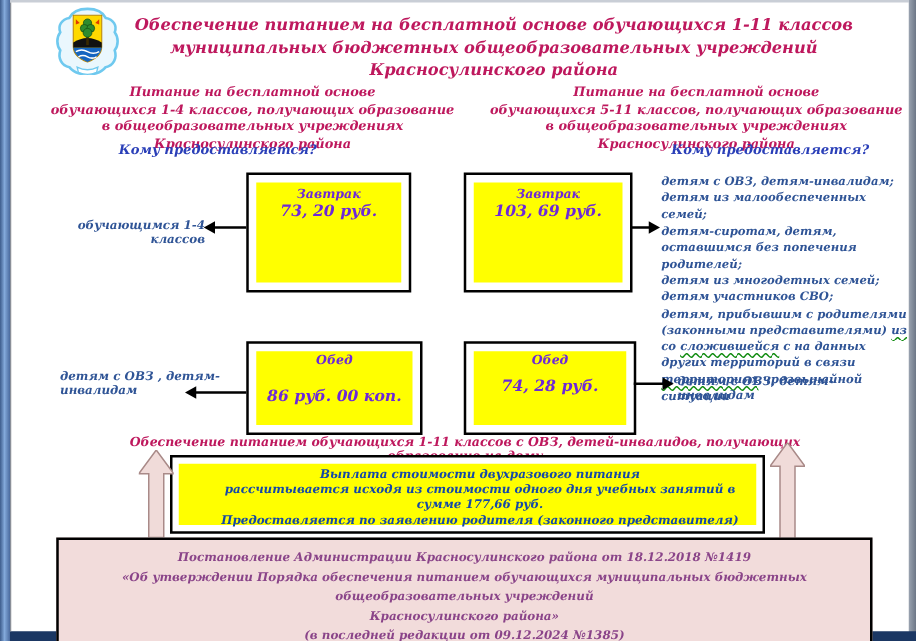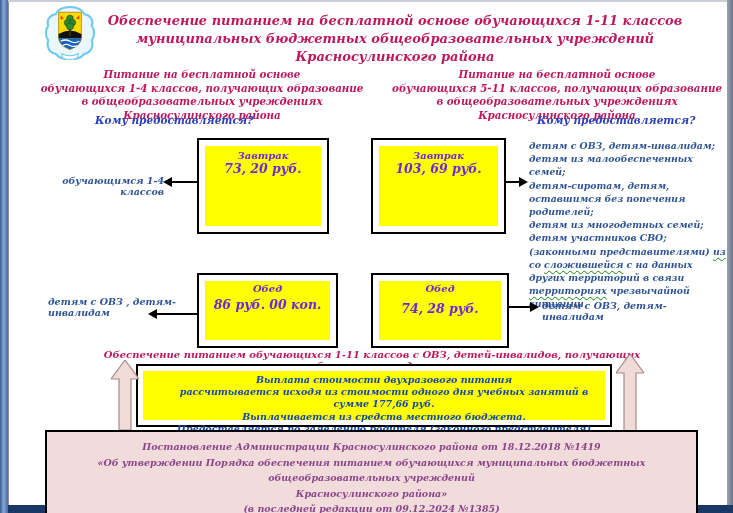--- a/index.html
+++ b/index.html
@@ -109,30 +109,31 @@
   <div class="line-arrow ah-right" style="left:504px;top:181px;width:20px;"></div>
 
   <div class="benef listblue">
     <div>детям с ОВЗ,  детям-инвалидам;</div>
     <div>детям из малообеспеченных  семей;</div>
     <div>детям-сиротам,  детям,</div>
     <div>оставшимся  без попечения</div>
     <div>родителей;</div>
     <div>детям  из многодетных семей;</div>
     <div>детям  участников СВО;</div>
+    <div>детям, прибывшим с родителями</div>
     <div><span>(законными представителями)  </span><span class="spellcheck">из</span></div>
     <div><span>со </span><span class="spellcheck">сложившейся</span><span>  с на данных</span></div>
     <div>других территорий  в связи</div>
     <div><span class="spellcheck">территориях</span><span>  чрезвычайной ситуации</span></div>
   </div>
 
   <div class="wbox" style="left:197px;top:273px;width:137px;height:71px;">
     <div class="ybox purple">
       <div class="bt" style="margin-top:2px;">Обед</div>
-      <div class="bp" style="margin-top:3px;">86 руб.  00  коп.</div>
+      <div class="bp" style="margin-top:15px;">86 руб.  00  коп.</div>
     </div>
   </div>
   <div class="line-arrow ah-left" style="left:152px;top:313px;width:45px;"></div>
   <div class="t listblue" style="left:48px;top:296px;width:152px;font-size:9.5px;">детям с ОВЗ , детям-инвалидам</div>
 
   <div class="wbox" style="left:371px;top:273px;width:134px;height:71px;">
     <div class="ybox purple">
       <div class="bt" style="margin-top:2px;">Обед</div>
       <div class="bp" style="margin-top:7px;">74, 28 руб.</div>
     </div>
@@ -140,21 +141,20 @@
   <div class="line-arrow ah-right" style="left:507px;top:306px;width:28px;"></div>
   <div class="t listblue" style="left:542px;top:300px;width:178px;font-size:9.5px;">детям с ОВЗ, детям-инвалидам</div>
 
   <div class="t red center" style="left:92px;top:349px;width:560px;font-size:10px;">Обеспечение   питанием  обучающихся  1-11 классов  с ОВЗ, детей-инвалидов, получающих  образование  на дому</div>
 
   <div class="wbox" style="left:136px;top:364px;width:472px;height:59px;">
     <div class="ybox" style="left:5px;right:5px;top:5px;bottom:5px;">
       <div class="pay-inner" style="font-weight:bold;font-style:italic;">
         <div>Выплата стоимости двухразового питания</div>
         <div>рассчитывается  исходя  из стоимости одного дня учебных  занятий  в сумме   177,66 руб.</div>
-        <div>Выплачивается из средств  местного  бюджета.</div>
         <div>Предоставляется  по заявлению родителя (законного  представителя)</div>
       </div>
     </div>
   </div>
 
   <div class="blockarrow" style="left:111px;top:360px;">
     <svg width="28" height="70" viewBox="0 0 28 70">
       <path d="M14 0 L28 19 L20 19 L20 70 L8 70 L8 19 L0 19 Z" fill="#f0dbd9" stroke="#a98a88" stroke-width="1.2"></path>
     </svg>
   </div>

